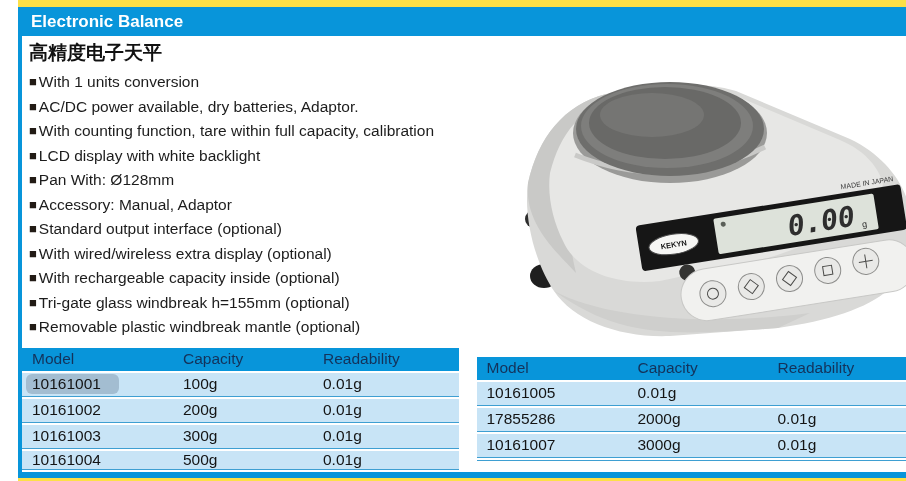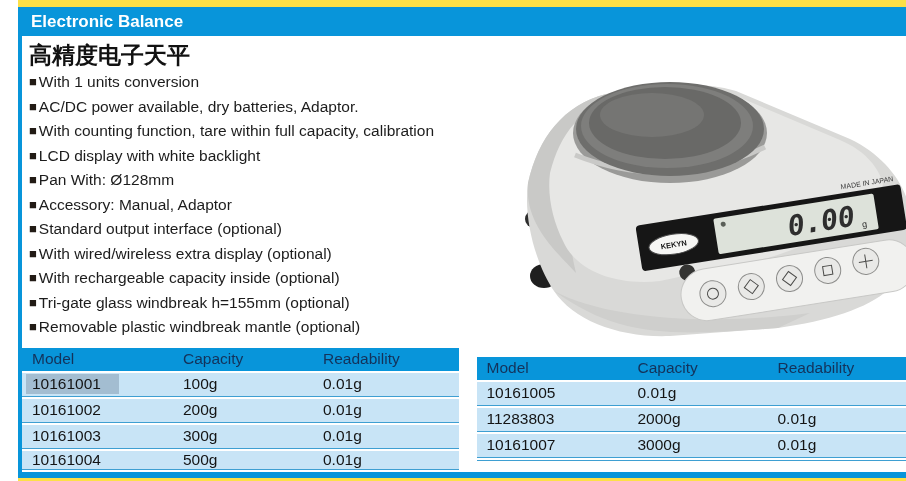--- a/index.html
+++ b/index.html
@@ -4,34 +4,34 @@
 <style>
   html,body{margin:0;padding:0;background:#fff;}
   .page{position:relative;width:906px;height:481px;background:#fde047;
         font-family:"Liberation Sans",sans-serif;color:#1a1a1a;overflow:hidden;margin-left:18px;}
   .frame{position:absolute;left:0;top:7px;width:900px;height:471px;box-sizing:border-box;
          border-left:4px solid #0895da;border-right:5px solid #0895da;border-bottom:6px solid #0895da;
          background:#fff;}
   .titlebar{position:absolute;left:-4px;top:0;width:900px;height:29px;background:#0895da;}
   .titlebar span{display:block;padding-left:13px;line-height:29px;color:#fff;
                  font-size:17px;font-weight:bold;}
-  .subtitle{position:absolute;left:7px;top:33px;font-size:23px;font-weight:bold;color:#111;}
+  .subtitle{position:absolute;left:7px;top:33px;font-size:19px;font-weight:bold;color:#111;}
   .features{position:absolute;left:7px;top:63px;margin:0;padding:0;list-style:none;width:470px;}
   .features li{height:24.5px;line-height:24.5px;font-size:15.5px;white-space:nowrap;color:#1c1c1c;}
   .bullet{color:#221b15;font-size:13px;margin-right:2px;position:relative;top:-1px;}
   .photo{position:absolute;left:498px;top:70px;}
   .tables{position:absolute;left:0;top:338px;width:891px;height:127px;display:flex;gap:18px;background:#fff;align-items:center;}
   .tbl{flex:1;display:flex;flex-direction:column;}
   .tbl-head{height:23px;background:#0895da;display:grid;grid-template-columns:151px 140px 1fr;
             align-items:center;padding-left:10px;font-size:15.5px;color:#14325a;}
   .tbl-row{height:23px;margin-top:2px;background:#c8e4f6;border-bottom:1px solid #3e9fd2;
            display:grid;grid-template-columns:151px 140px 1fr;align-items:center;
            padding-left:10px;font-size:15.5px;color:#141414;}
   .tbl-row:last-child{flex:1;}
-  .hl{display:inline-block;background:#a3bdd1;padding:1px 18px 1px 6px;margin-left:-6px;}
+  .hl{display:inline-block;background:#a3bdd1;padding:1px 18px 1px 6px;margin-left:-6px;border-radius:6px;}
 </style>
 </head>
 <body>
 
 <div class="page">
   <div class="frame">
 
     <div class="titlebar">
       <span>Electronic Balance</span>
     </div>
@@ -142,21 +142,21 @@
         <div class="tbl-head">
           <span>Model</span>
           <span>Capacity</span>
           <span>Readability</span>
         </div>
         <div class="tbl-row">
           <span>10161005</span>
           <span>0.01g</span>
         </div>
         <div class="tbl-row">
-          <span>11283803</span>
+          <span>17855286</span>
           <span>2000g</span>
           <span>0.01g</span>
         </div>
         <div class="tbl-row">
           <span>10161007</span>
           <span>3000g</span>
           <span>0.01g</span>
         </div>
         <div class="tbl-row">
           <span></span>

